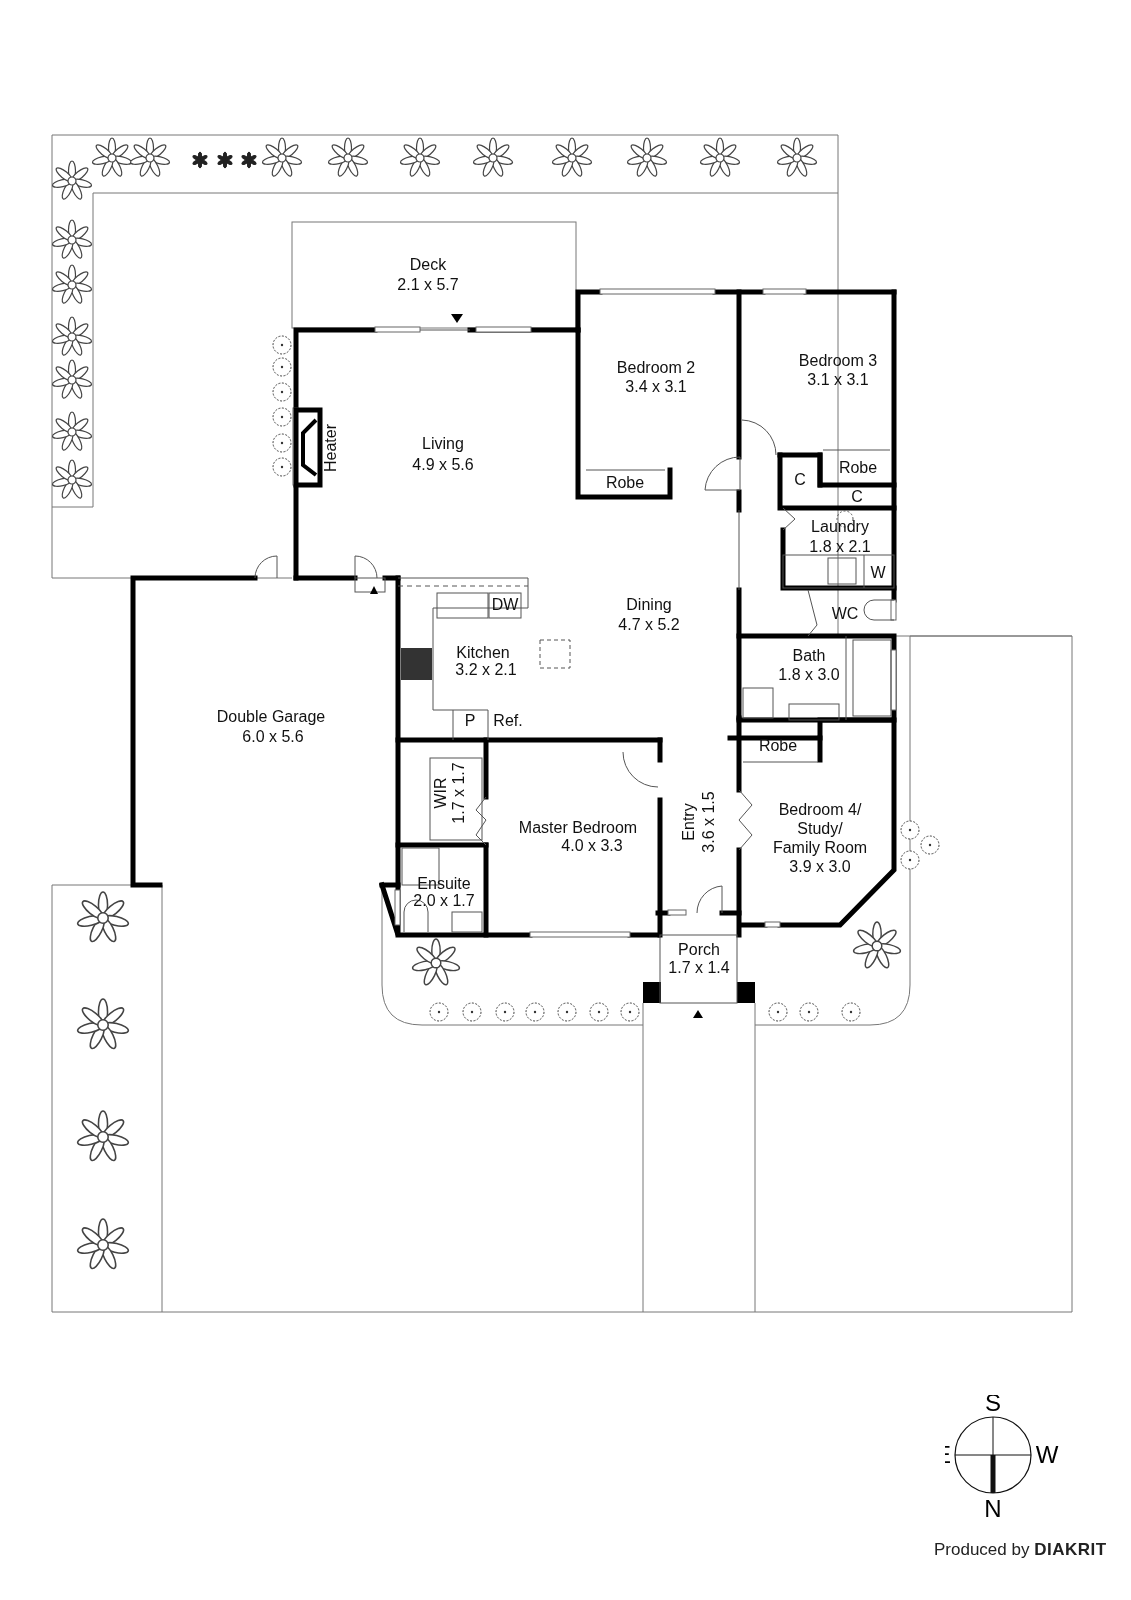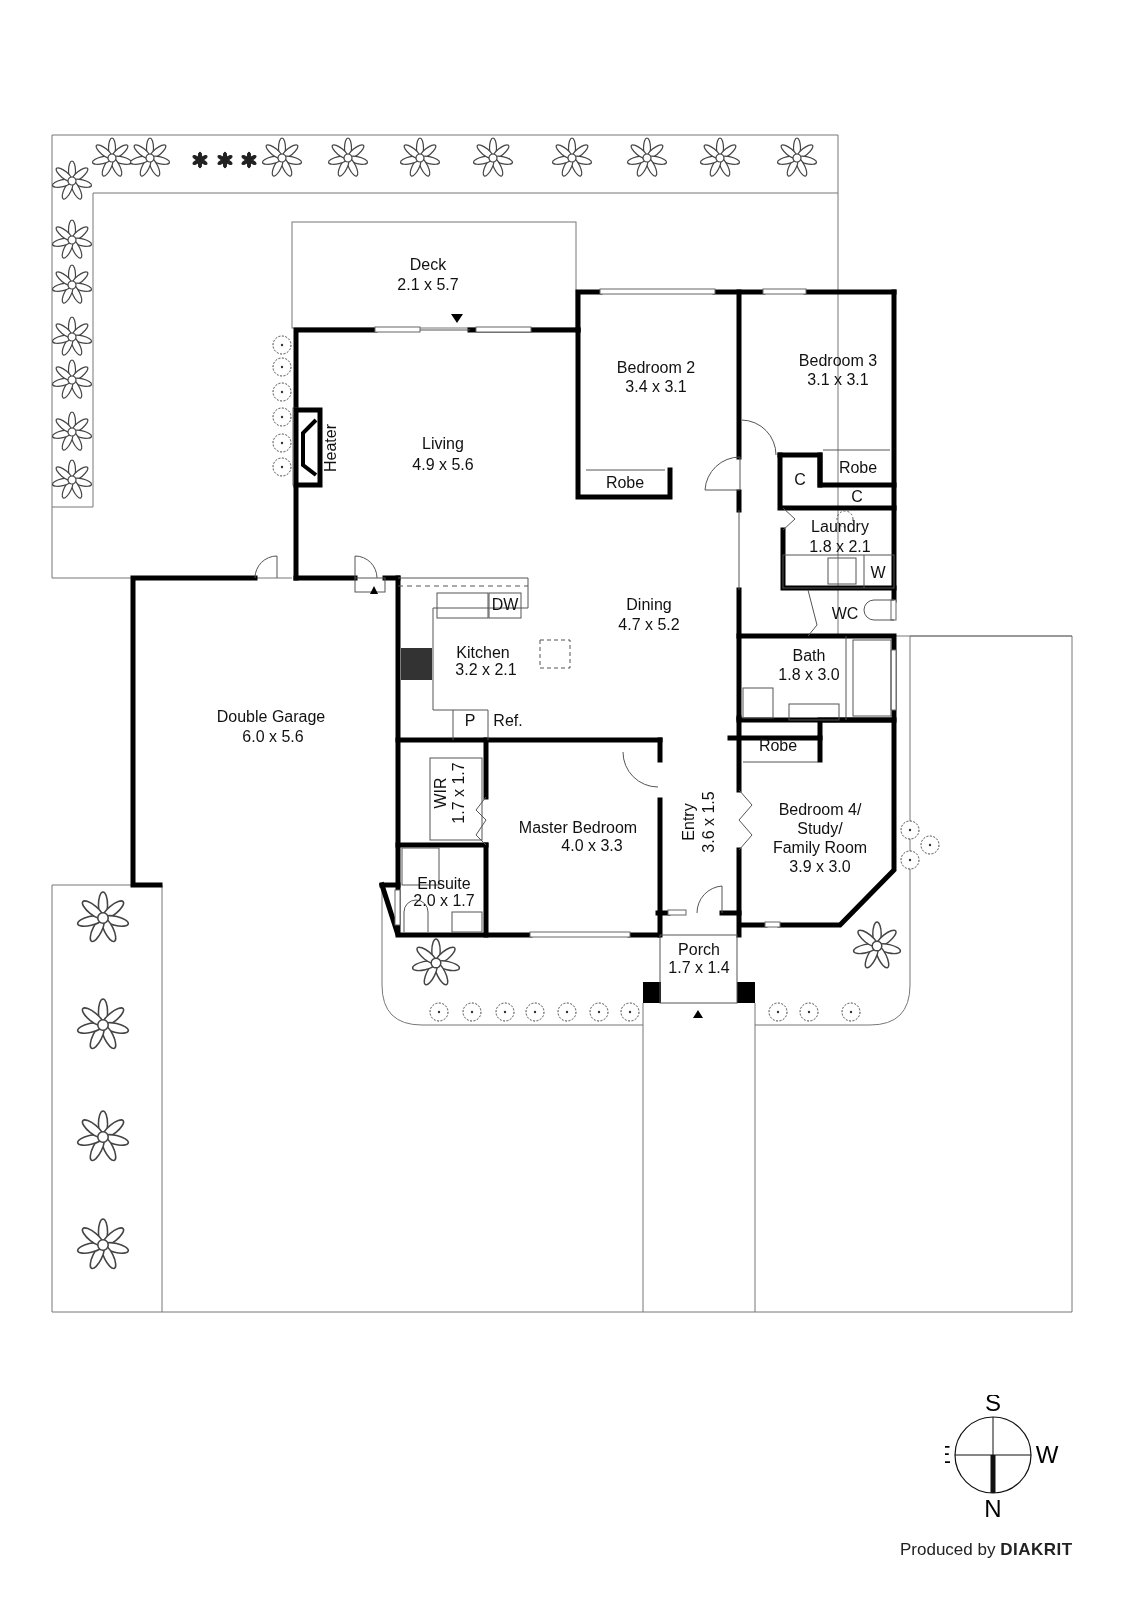--- a/index.html
+++ b/index.html
@@ -8,21 +8,21 @@
   #plan { position:absolute; left:0; top:0; width:1131px; height:1600px; }
   .lbl { font-family:"Liberation Sans", "DejaVu Sans", sans-serif; font-size:16px; fill:#111; text-anchor:middle; }
   .site { fill:none; stroke:#777; stroke-width:1; }
   .wall { stroke:#000; stroke-width:5; fill:none; stroke-linecap:square; }
   .thin { stroke:#555; stroke-width:1; fill:none; }
   .win { fill:#fff; stroke:#666; stroke-width:1; }
   .door { fill:none; stroke:#555; stroke-width:1; }
   .plant-big { fill:#fff; stroke:#444; stroke-width:1.2; }
   .shrub { fill:#fff; stroke:#444; stroke-width:1; }
   #compass { position:absolute; left:945px; top:1395px; width:120px; height:125px; }
-  #credit { position:absolute; left:900px; top:1540px; font-size:17px; color:#222; }
+  #credit { position:absolute; left:934px; top:1540px; font-size:17px; color:#222; }
   #credit b { font-weight:bold; letter-spacing:0.5px; }
 </style>
 </head>
 <body>
 
 <svg id="plan" viewBox="0 0 1131 1600" xmlns="http://www.w3.org/2000/svg">
   <defs>
     <g id="bigplant">
       <g class="plant-big">
         <ellipse cx="0" cy="-10" rx="3.5" ry="10"></ellipse>

